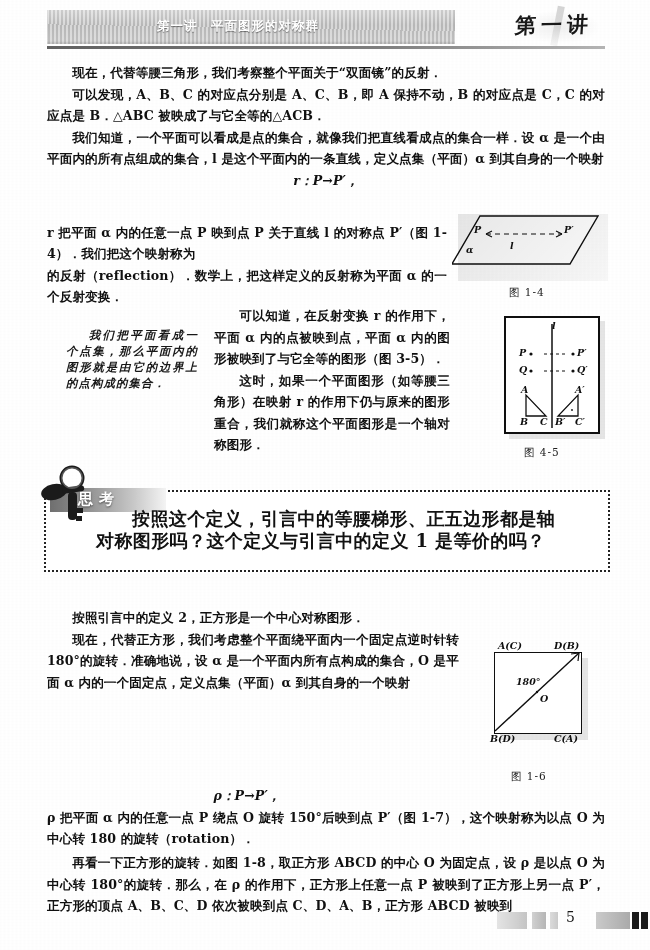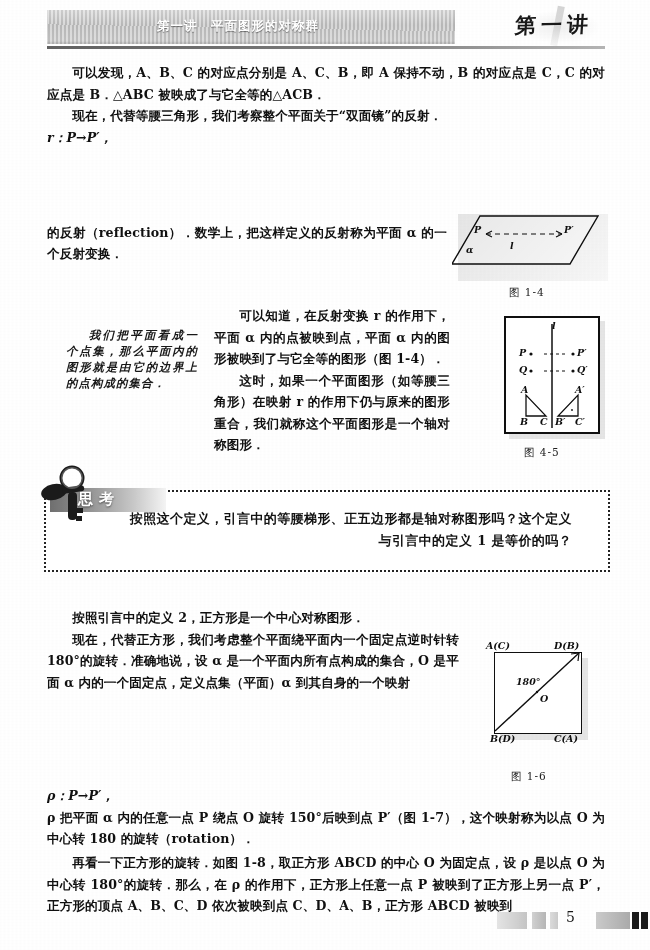--- a/index.html
+++ b/index.html
@@ -96,21 +96,21 @@
     position: absolute;
     font-size: 12.6px;
     line-height: 21.5px;
     text-align: justify;
     color: #121212;
     font-weight: bold;
     letter-spacing: .1px;
   }
   .col p { margin: 0; }
   .ind { text-indent: 2em; }
-  .ctr { text-align: left; text-indent: 0; }
+  .ctr { text-align: center; text-indent: 0; }
   .it { font-family: "DejaVu Serif", "Liberation Serif", serif; font-style: italic; }
 
   
   #block-top  { left: 47px; top: 62px;  width: 558px; }
   #block-mid  { left: 47px; top: 200px; width: 400px; }
   #block-right{ left: 214px; top: 305px; width: 236px; }
   #block-low  { left: 47px; top: 607px; width: 412px; }
   #block-rho  { left: 47px; top: 785px; width: 558px; }
   #block-last { left: 47px; top: 852px; width: 558px; }
 
@@ -207,27 +207,26 @@
   }
   #think-icon {
     position: absolute;
     left: 38px; top: 462px;
     width: 70px; height: 66px;
   }
   #think-text {
     position: absolute;
     left: 96px; top: 508px;
     width: 476px;
-    font-size: 13px;
+    font-size: 18px;
     line-height: 22px;
     font-family: "DejaVu Serif", "Liberation Serif", serif;
     font-weight: bold;
     letter-spacing: .4px;
     color: #141414;
-    text-align: right;
   }
   #think-text p { margin: 0; }
 
   
   #footer { position: absolute; left: 0; top: 908px; width: 650px; height: 34px; }
   .fblk { position: absolute; top: 4px; height: 17px; }
   #fb1 { left: 497px; width: 30px; background: linear-gradient(90deg,#e2e2e2,#c3c3c3); }
   #fb2 { left: 532px; width: 14px; background: linear-gradient(90deg,#cfcfcf,#b4b4b4); }
   #fb3 { left: 550px; width: 8px;  background: linear-gradient(90deg,#d9d9d9,#c8c8c8); }
   #fb4 { left: 596px; width: 34px; background: linear-gradient(90deg,#c9c9c9,#a9a9a9); }
@@ -251,32 +250,34 @@
   <div class="header">
     <div class="header-bar"></div>
     <div class="header-title">第一讲　平面图形的对称群</div>
     <div class="header-brush"></div>
     <div class="header-smudge"></div>
     <div class="header-chapter">第一讲</div>
     <div class="header-rule"></div>
   </div>
 
   <div class="col" id="block-top">
+    <p class="ind">现在，代替等腰三角形，我们考察整个平面关于“双面镜”的反射．</p>
     <p class="ind">可以发现，A、B、C 的对应点分别是 A、C、B，即 A 保持不动，B 的对应点是 C，C 的对应点是 B．△ABC 被映成了与它全等的△ACB．</p>
-    <p class="ind">现在，代替等腰三角形，我们考察整个平面关于“双面镜”的反射．</p>
+    <p class="ind">我们知道，一个平面可以看成是点的集合，就像我们把直线看成点的集合一样．设 α 是一个由平面内的所有点组成的集合，l 是这个平面内的一条直线，定义点集（平面）α 到其自身的一个映射</p>
     <p class="ctr it">r：P→P′，</p>
   </div>
 
   <div class="col" id="block-mid">
     <p style="height:21.5px"></p>
+    <p>r 把平面 α 内的任意一点 P 映到点 P 关于直线 l 的对称点 P′（图 1-4）．我们把这个映射称为</p>
     <p>的反射（reflection）．数学上，把这样定义的反射称为平面 α 的一个反射变换．</p>
   </div>
 
   <div class="col" id="block-right">
-    <p class="ind">可以知道，在反射变换 r 的作用下，平面 α 内的点被映到点，平面 α 内的图形被映到了与它全等的图形（图 1-4）．</p>
+    <p class="ind">可以知道，在反射变换 r 的作用下，平面 α 内的点被映到点，平面 α 内的图形被映到了与它全等的图形（图 3-5）．</p>
     <p class="ind">这时，如果一个平面图形（如等腰三角形）在映射 r 的作用下仍与原来的图形重合，我们就称这个平面图形是一个轴对称图形．</p>
   </div>
 
   <div class="margin-note">我们把平面看成一个点集，那么平面内的图形就是由它的边界上的点构成的集合．</div>
 
   <div id="fig14">
     <div class="shadow"></div>
     <svg width="152" height="68" viewBox="0 0 152 68">
       <polygon points="28,8 146,8 118,56 0,56" fill="#ffffff" stroke="#111" stroke-width="1.4"></polygon>
       <line x1="34" y1="26" x2="110" y2="26" stroke="#111" stroke-width="1.2" stroke-dasharray="5,4"></line>
@@ -345,21 +346,21 @@
   </div>
 
   <div id="fig16">
     <div class="shadow"></div>
     <div class="sq"></div>
     <svg width="110" height="108" viewBox="0 0 110 108" style="position:absolute;left:0;top:0">
       <line x1="9" y1="93" x2="93" y2="15" stroke="#111" stroke-width="1.4"></line>
       <path d="M93,15 l-8,1 M93,15 l-1,8" stroke="#111" stroke-width="1.2" fill="none"></path>
       <circle cx="51" cy="54" r="1.2" fill="#111"></circle>
     </svg>
-    <span class="lbl" style="left:0; top:2px;font-style:italic;">A(C)</span>
+    <span class="lbl" style="left:12px; top:2px;font-style:italic;">A(C)</span>
     <span class="lbl" style="left:68px; top:2px;">D(B)</span>
     <span class="lbl" style="left:4px; top:95px;">B(D)</span>
     <span class="lbl" style="left:68px; top:95px;">C(A)</span>
     <span class="lbl" style="left:30px; top:38px;">180°</span>
     <span class="lbl" style="left:54px; top:55px;">O</span>
   </div>
   <div class="fig-cap" style="left:511px; top:770px;">图 1-6</div>
 
   <div class="col" id="block-rho">
     <p class="ctr it" style="width:400px">ρ：P→P′，</p>

